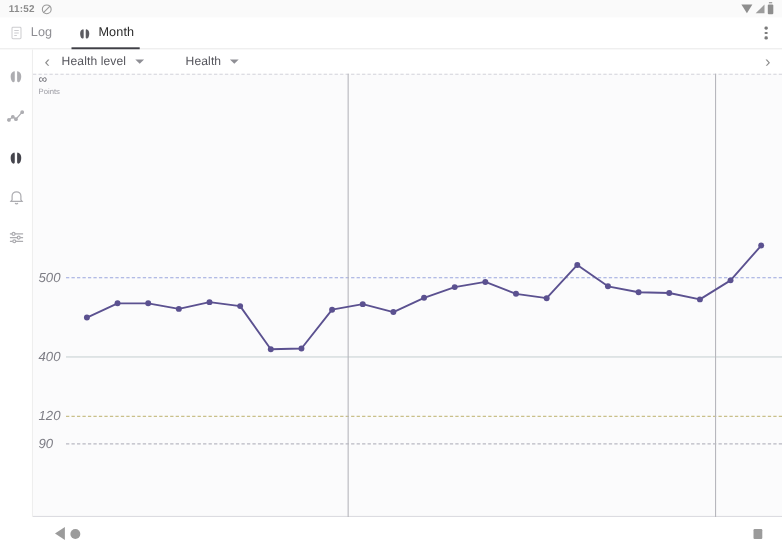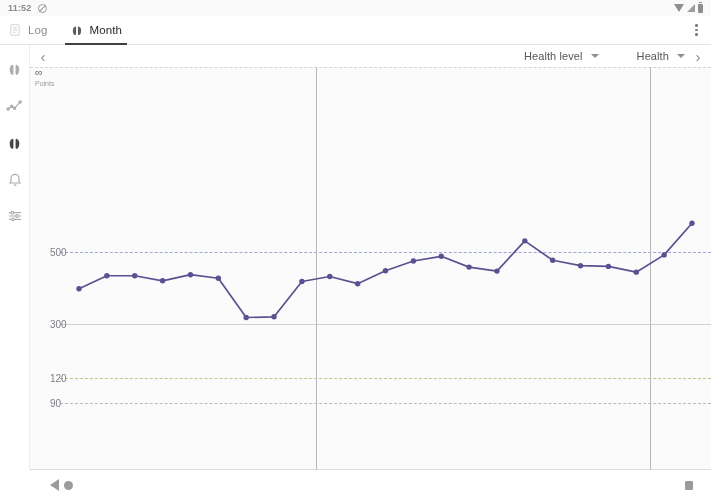--- a/index.html
+++ b/index.html
@@ -62,33 +62,33 @@
   .rail-item.active { opacity:.95; }
   .rail-item svg { display:block; }
 
   
   .chart-head {
     position:absolute; top:45px; left:30px; width:681px; height:22px;
     display:flex; align-items:center; background:#fff;
   }
   .navbtn { width:26px; height:22px; display:flex; align-items:center; justify-content:center;
             cursor:pointer; color:#8d8d8d; font-size:15px; line-height:1; }
-  .head-center { flex:1; display:flex; align-items:center; justify-content:flex-end; gap:38px; }
+  .head-center { flex:1; display:flex; align-items:center; justify-content:flex-start; gap:38px; }
   .dd { display:flex; align-items:center; gap:8px; cursor:pointer; }
   .dd-label { font-size:11px; color:#55555c; letter-spacing:.1px; }
   .caret { width:0; height:0; border-left:4px solid transparent; border-right:4px solid transparent;
            border-top:4.5px solid #8f8f95; }
 
   
   .plot { position:absolute; top:67px; left:30px; width:681px; height:403px; background:#fbfbfc; }
   .plot-inner { position:absolute; inset:0; }
   .ylabel-top { position:absolute; left:5px; top:0px; line-height:1.05; }
   .ylabel-top .inf { font-size:11px; color:#6e6e76; display:block; }
   .ylabel-top .pts { font-size:7px; color:#9a9aa2; display:block; margin-top:1px; }
-  .ytick { position:absolute; left:20px; font-size:10px; color:#7d7d85; transform:translateY(-50%); }
+  .ytick { position:absolute; left:5px; font-size:12px; color:#7d7d85; transform:translateY(-50%);font-style:italic; }
   .gline { position:absolute; left:30px; right:0; height:0; }
   .gline.dashed-blue { border-top:1px dashed #9aa6dd; }
   .gline.solid-grey  { border-top:1px solid #c9d2d4; }
   .gline.dashed-olive{ border-top:1px dashed #c9c08a; }
   .gline.dashed-grey { border-top:1px dashed #b9b9c2; }
   .vline { position:absolute; top:0; bottom:0; width:1px; background:#b7b7bd; }
   .plot-top-border { position:absolute; left:0; right:0; top:0; border-top:1px dashed #d4d4da; }
   .plot-bottom-border { position:absolute; left:0; right:0; bottom:0; border-top:1px solid #dcdce1; }
 
   
@@ -235,21 +235,21 @@
         <div class="gline solid-grey" style="top: 257px;"></div>
         <div class="gline dashed-olive" style="top: 311px;"></div>
         <div class="gline dashed-grey" style="top: 336.2px;"></div>
       </div>
     <div class="plot-inner" id="vlines">
         <div class="vline" style="left: 285.841px;"></div>
         <div class="vline" style="left: 620.205px;"></div>
       </div>
     <div class="plot-inner" id="yticks">
         <div class="ytick" style="top: 185px;">500</div>
-        <div class="ytick" style="top: 257px;">300</div>
+        <div class="ytick" style="top: 257px;">400</div>
         <div class="ytick" style="top: 311px;">120</div>
         <div class="ytick" style="top: 336.2px;">90</div>
       </div>
 
     <svg class="lineart" id="series" viewBox="0 0 681 403" preserveAspectRatio="none">
         <polyline points="49,221.72 76.86363636363636,208.76 104.72727272727272,208.76 132.5909090909091,213.8 160.45454545454544,207.68 188.3181818181818,211.28 216.1818181818182,250.51999999999998 244.04545454545453,249.8 271.9090909090909,214.52 299.77272727272725,209.48 327.6363636363636,216.68 355.5,203.72 383.3636363636364,194 411.22727272727275,189.32 439.09090909090907,200.12 466.95454545454544,204.07999999999998 494.8181818181818,173.84 522.6818181818182,193.28 550.5454545454545,198.68 578.4090909090909,199.4 606.2727272727273,205.16 634.1363636363636,187.88 662,156.2" fill="none" stroke="#5b5190" stroke-width="1.7" stroke-linejoin="round"></polyline>
         <circle cx="49" cy="221.72" r="2.7" fill="#5b5190"></circle>
         <circle cx="76.86363636363636" cy="208.76" r="2.7" fill="#5b5190"></circle>
         <circle cx="104.72727272727272" cy="208.76" r="2.7" fill="#5b5190"></circle>
         <circle cx="132.5909090909091" cy="213.8" r="2.7" fill="#5b5190"></circle>

